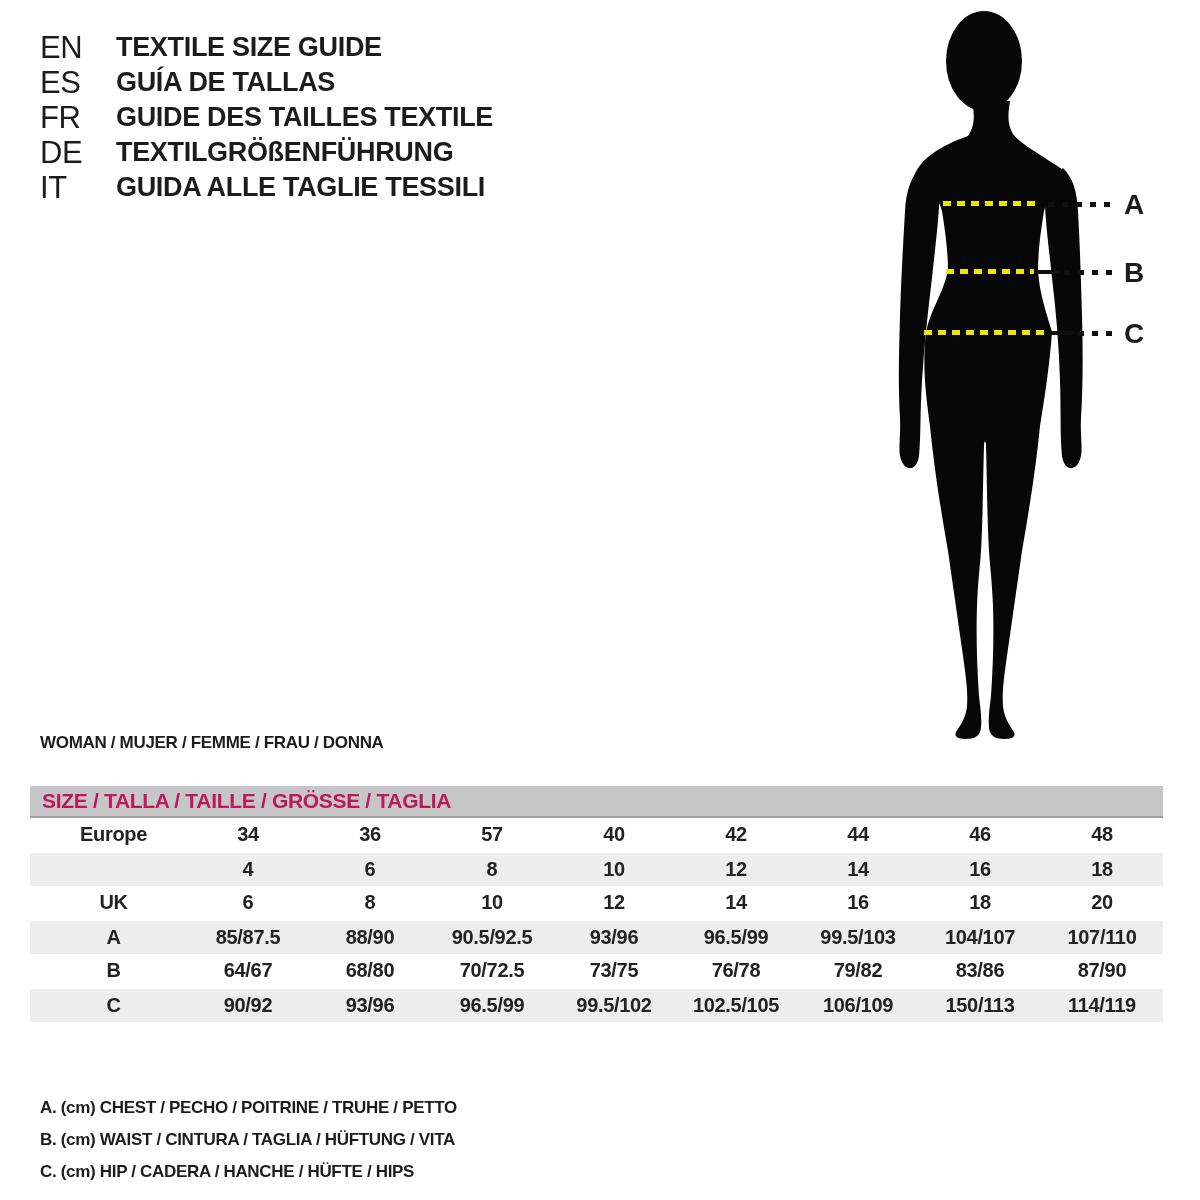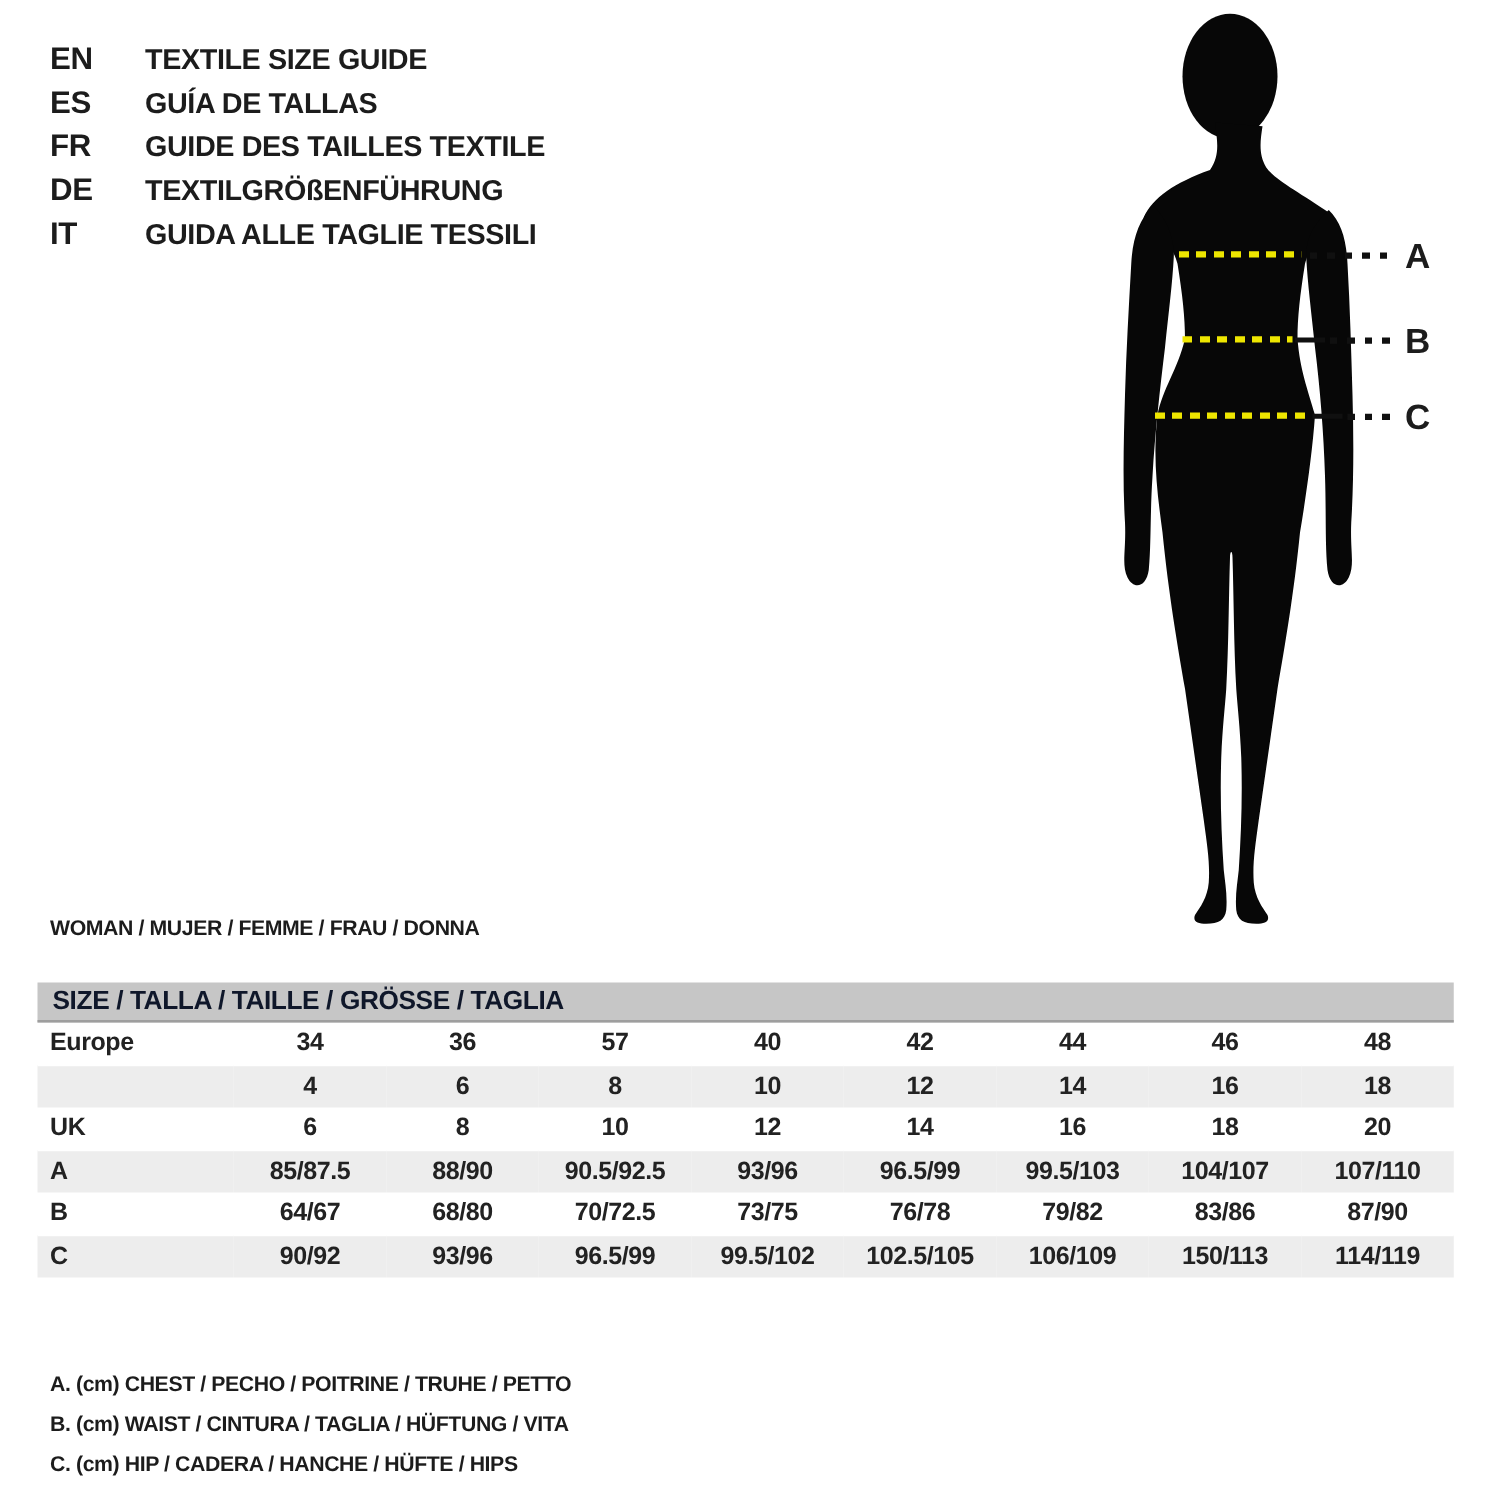--- a/index.html
+++ b/index.html
@@ -7,22 +7,22 @@
     width:1200px;height:1200px;position:relative;overflow:hidden;
     background:#ffffff;color:#1c1c1c;
     font-family:"Liberation Sans", sans-serif;
     letter-spacing:-0.02em;
   }
   .abs{position:absolute;}
 
   
   .lang-block{left:40px;top:30px;}
   .lang-row{display:flex;height:35px;line-height:35px;}
-  .lang-code{width:76px;font-weight:bold;font-size:25px;}
-  .lang-title{font-weight:bold;font-size:23px;white-space:nowrap;}
+  .lang-code{width:76px;font-weight:normal;font-size:31px;}
+  .lang-title{font-weight:bold;font-size:27px;white-space:nowrap;}
 
   
   .figure-wrap{left:880px;top:6px;width:215px;height:735px;}
   .figure-wrap svg{display:block;width:100%;height:100%;}
 
   
   .dash-yellow{height:5px;background:repeating-linear-gradient(90deg,#eee600 0 8px,transparent 8px 14px);}
   .dash-black{height:5px;background:repeating-linear-gradient(90deg,#101010 0 6px,transparent 6px 14px);}
   .solid-black{height:4px;background:#101010;}
   .marker-label{font-weight:bold;font-size:28px;line-height:34px;}
@@ -39,28 +39,28 @@
   .label-c{left:1124px;top:317px;}
 
   
   .section-heading{left:40px;top:733px;font-weight:bold;font-size:17px;white-space:nowrap;}
 
   
   .table-wrap{left:30px;top:786px;width:1133px;}
   .table-header{
     height:30px;line-height:30px;background:#c6c6c6;
     border-bottom:2px solid #9e9e9e;
-    font-weight:bold;font-size:21px;color:#0f172a;padding-left:12px;
+    font-weight:bold;font-size:21px;color:#be185d;padding-left:12px;
   }
   table.size-table{width:100%;border-collapse:collapse;table-layout:fixed;}
   table.size-table td{
     height:33px;text-align:center;vertical-align:middle;
     font-size:20px;font-weight:bold;color:#222222;padding:0;
   }
-  table.size-table td.row-label{text-align:left;padding-left:10px;}
+  table.size-table td.row-label{text-align:center;padding-left:10px;}
   table.size-table col.c-label{width:157px;}
   table.size-table tr.shaded{background:#ededed;border-top:2px solid #ffffff;}
 
   
   .legend-block{left:40px;top:1092px;}
   .legend-line{height:32px;line-height:32px;font-weight:bold;font-size:17px;white-space:nowrap;}
 </style>
 </head>
 <body>
 

